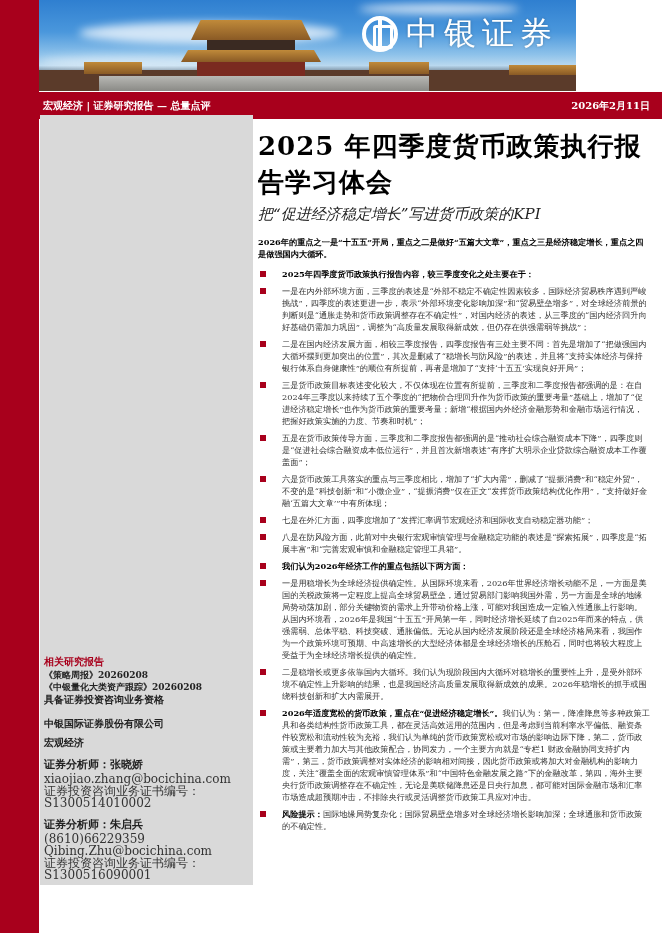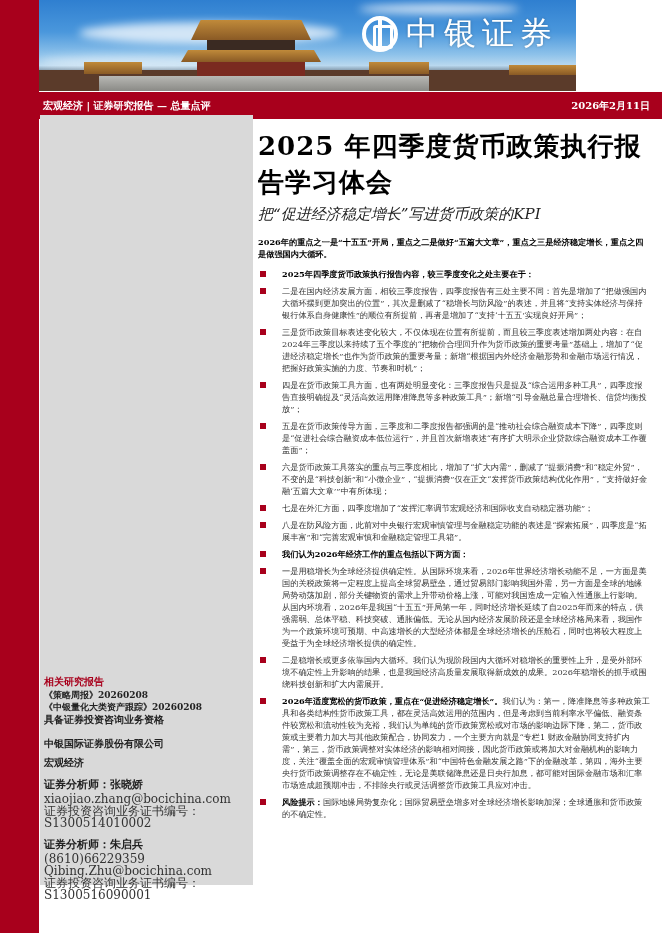--- a/index.html
+++ b/index.html
@@ -17,21 +17,21 @@
   .logo { position: absolute; right: 18px; top: 12px; display: flex; align-items: center; gap: 8px; }
   .logo-mark { width: 36px; height: 36px; border: 4px solid #fff; border-radius: 50%; position: relative; }
   .logo-mark::before { content: ""; position: absolute; left: 7px; top: 5px; width: 14px; height: 18px; border: 3px solid #fff; border-radius: 3px; }
   .logo-mark::after { content: ""; position: absolute; left: 12px; top: -2px; width: 4px; height: 32px; background: #fff; }
   .logo-text { font-family: "DejaVu Serif", serif; color: #fff; font-size: 32px; letter-spacing: 6px; text-shadow: 0 0 3px rgba(0,0,0,0.25); }
 
   .header-bar { position: absolute; left: 39px; top: 92px; width: 623px; height: 27px; background: #a8001c;
     color: #fff; font-size: 10px; font-weight: bold; display: flex; align-items: center; justify-content: space-between; padding: 0 12px 0 4px; }
 
   .sidebar { position: absolute; left: 40px; top: 115px; width: 213px; height: 770px; background: #d9d9d9; }
-  .side-content { position: absolute; left: 44px; top: 676px; width: 210px; font-size: 9px; line-height: 12px; }
+  .side-content { position: absolute; left: 44px; top: 656px; width: 210px; font-size: 9px; line-height: 12px; }
   .side-title { color: #a8001c; font-weight: bold; font-size: 10px; margin-bottom: 1px; }
   .side-link { color: #222; font-weight: bold; }
   .side-company { margin-top: 10px; font-weight: bold; font-size: 10px; line-height: 14px; }
   .side-section { margin-top: 6px; font-weight: bold; font-size: 10px; }
   .analyst-name { margin-top: 8px; font-weight: bold; font-size: 11px; line-height: 16px; }
   .analyst-line { font-size: 12px; line-height: 12px; color: #333; }
 
   .main { position: absolute; left: 258px; top: 128px; width: 392px; }
   .title { font-size: 26px; font-weight: bold; line-height: 36px; color: #000; letter-spacing: 1px; }
   .subtitle { font-style: italic; font-size: 15px; color: #222; margin-top: 4px; line-height: 20px; }
@@ -96,24 +96,23 @@
   <div class="analyst-line">证券投资咨询业务证书编号：S1300516090001</div>
 </div>
 
 <div class="main">
   <h1 class="title">2025 年四季度货币政策执行报告学习体会</h1>
   <div class="subtitle">把“促进经济稳定增长”写进货币政策的KPI</div>
   <div class="summary">2026年的重点之一是“十五五”开局，重点之二是做好“五篇大文章”，重点之三是经济稳定增长，重点之四是做强国内大循环。</div>
 
   <ul class="bullets">
     <li class="bullet strong"><span class="marker"></span><b>2025年四季度货币政策执行报告内容，较三季度变化之处主要在于：</b><span></span></li>
-    <li class="bullet"><span class="marker"></span></li>
+    <li class="bullet"><span class="marker"></span><span>一是在内外部环境方面，三季度的表述是“外部不稳定不确定性因素较多，国际经济贸易秩序遇到严峻挑战”，四季度的表述更进一步，表示“外部环境变化影响加深”和“贸易壁垒增多”，对全球经济前景的判断则是“通胀走势和货币政策调整存在不确定性”，对国内经济的表述，从三季度的“国内经济回升向好基础仍需加力巩固”，调整为“高质量发展取得新成效，但仍存在供强需弱等挑战”；</span></li>
     <li class="bullet"><span class="marker"></span><span>二是在国内经济发展方面，相较三季度报告，四季度报告有三处主要不同：首先是增加了“把做强国内大循环摆到更加突出的位置”，其次是删减了“稳增长与防风险”的表述，并且将“支持实体经济与保持银行体系自身健康性”的顺位有所提前，再者是增加了“支持‘十五五’实现良好开局”；</span></li>
-    <li class="bullet"><span class="marker"></span><span>三是货币政策目标表述变化较大，不仅体现在位置有所提前，而且较三季度表述增加两处内容：在自2024年三季度以来持续了五个季度的“把物价合理回升作为货币政策的重要考量”基础上，增加了“促进经济稳定增长”也作为货币政策的重要考量；新增“根据国内外经济金融形势和金融市场运行情况，把握好政策实施的力度、节奏和时机”；</span></li>
-    <li class="bullet"><span class="marker"></span><span>四是在货币政策工具方面，也有两处明显变化：三季度报告只是提及“综合运用多种工具”，四季度报告直接明确提及“灵活高效运用降准降息等多种政策工具”；新增“引导金融总量合理增长、信贷均衡投放”；</span></li>
+    <li class="bullet"><span class="marker"></span><span>三是货币政策目标表述变化较大，不仅体现在位置有所提前，三季度和二季度报告都强调的是：在自2024年三季度以来持续了五个季度的“把物价合理回升作为货币政策的重要考量”基础上，增加了“促进经济稳定增长”也作为货币政策的重要考量；新增“根据国内外经济金融形势和金融市场运行情况，把握好政策实施的力度、节奏和时机”；</span></li>
     <li class="bullet"><span class="marker"></span><span>五是在货币政策传导方面，三季度和二季度报告都强调的是“推动社会综合融资成本下降”，四季度则是“促进社会综合融资成本低位运行”，并且首次新增表述“有序扩大明示企业贷款综合融资成本工作覆盖面”；</span></li>
     <li class="bullet"><span class="marker"></span><span>六是货币政策工具落实的重点与三季度相比，增加了“扩大内需”，删减了“提振消费”和“稳定外贸”，不变的是“科技创新”和“小微企业”，“提振消费”仅在正文“发挥货币政策结构优化作用”，“支持做好金融‘五篇大文章’”中有所体现；</span></li>
     <li class="bullet"><span class="marker"></span><span>七是在外汇方面，四季度增加了“发挥汇率调节宏观经济和国际收支自动稳定器功能”；</span></li>
     <li class="bullet"><span class="marker"></span><span>八是在防风险方面，此前对中央银行宏观审慎管理与金融稳定功能的表述是“探索拓展”，四季度是“拓展丰富”和“完善宏观审慎和金融稳定管理工具箱”。</span></li>
     <li class="bullet strong"><span class="marker"></span><b>我们认为2026年经济工作的重点包括以下两方面：</b><span></span></li>
     <li class="bullet"><span class="marker"></span><span>一是用稳增长为全球经济提供确定性。从国际环境来看，2026年世界经济增长动能不足，一方面是美国的关税政策将一定程度上提高全球贸易壁垒，通过贸易部门影响我国外需，另一方面是全球的地缘局势动荡加剧，部分关键物资的需求上升带动价格上涨，可能对我国造成一定输入性通胀上行影响。从国内环境看，2026年是我国“十五五”开局第一年，同时经济增长延续了自2025年而来的特点，供强需弱、总体平稳、科技突破、通胀偏低。无论从国内经济发展阶段还是全球经济格局来看，我国作为一个政策环境可预期、中高速增长的大型经济体都是全球经济增长的压舱石，同时也将较大程度上受益于为全球经济增长提供的确定性。</span></li>
     <li class="bullet"><span class="marker"></span><span>二是稳增长或更多依靠国内大循环。我们认为现阶段国内大循环对稳增长的重要性上升，是受外部环境不确定性上升影响的结果，也是我国经济高质量发展取得新成效的成果。2026年稳增长的抓手或围绕科技创新和扩大内需展开。</span></li>
     <li class="bullet"><span class="marker"></span><b>2026年适度宽松的货币政策，重点在“促进经济稳定增长”。</b><span>我们认为：第一，降准降息等多种政策工具和各类结构性货币政策工具，都在灵活高效运用的范围内，但是考虑到当前利率水平偏低、融资条件较宽松和流动性较为充裕，我们认为单纯的货币政策宽松或对市场的影响边际下降，第二，货币政策或主要着力加大与其他政策配合，协同发力，一个主要方向就是“专栏1 财政金融协同支持扩内需”，第三，货币政策调整对实体经济的影响相对间接，因此货币政策或将加大对金融机构的影响力度，关注“覆盖全面的宏观审慎管理体系”和“中国特色金融发展之路”下的金融改革，第四，海外主要央行货币政策调整存在不确定性，无论是美联储降息还是日央行加息，都可能对国际金融市场和汇率市场造成超预期冲击，不排除央行或灵活调整货币政策工具应对冲击。</span></li>
     <li class="bullet"><span class="marker"></span><b>风险提示：</b><span>国际地缘局势复杂化；国际贸易壁垒增多对全球经济增长影响加深；全球通胀和货币政策的不确定性。</span></li>
   </ul>

